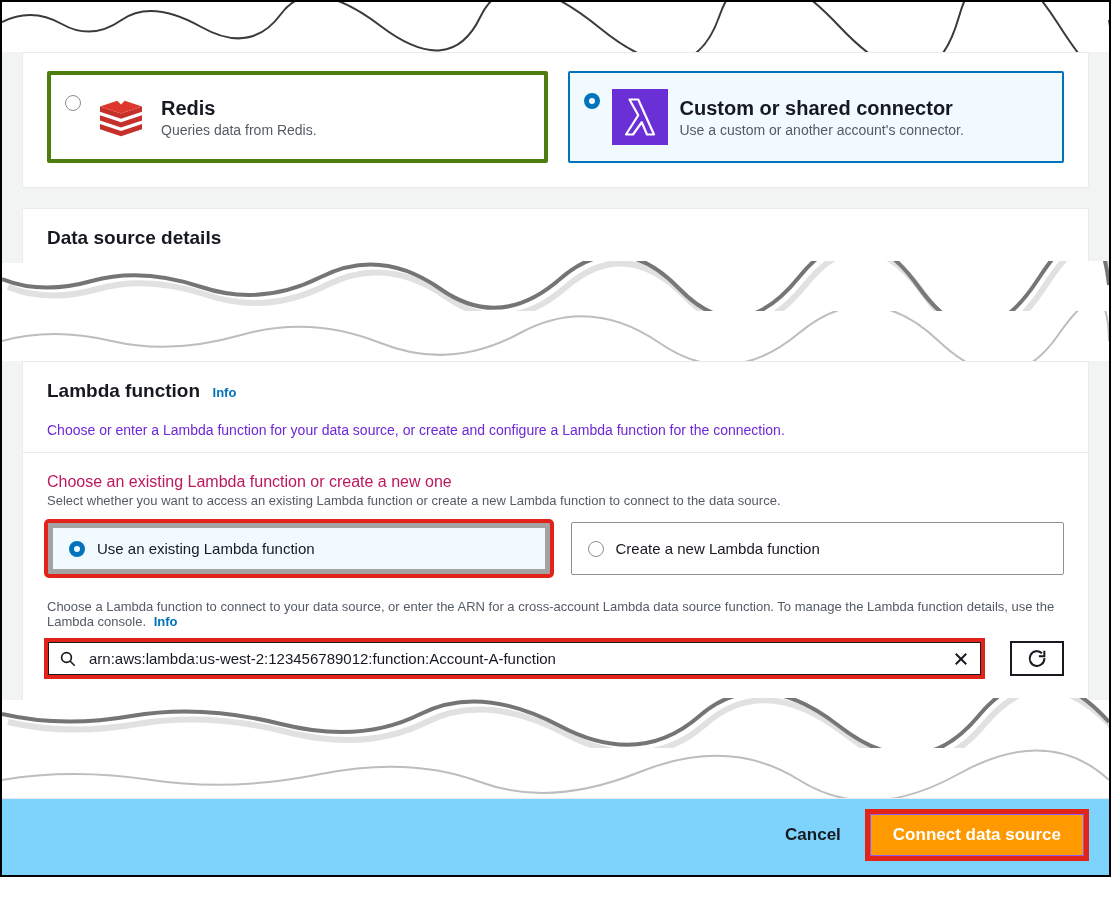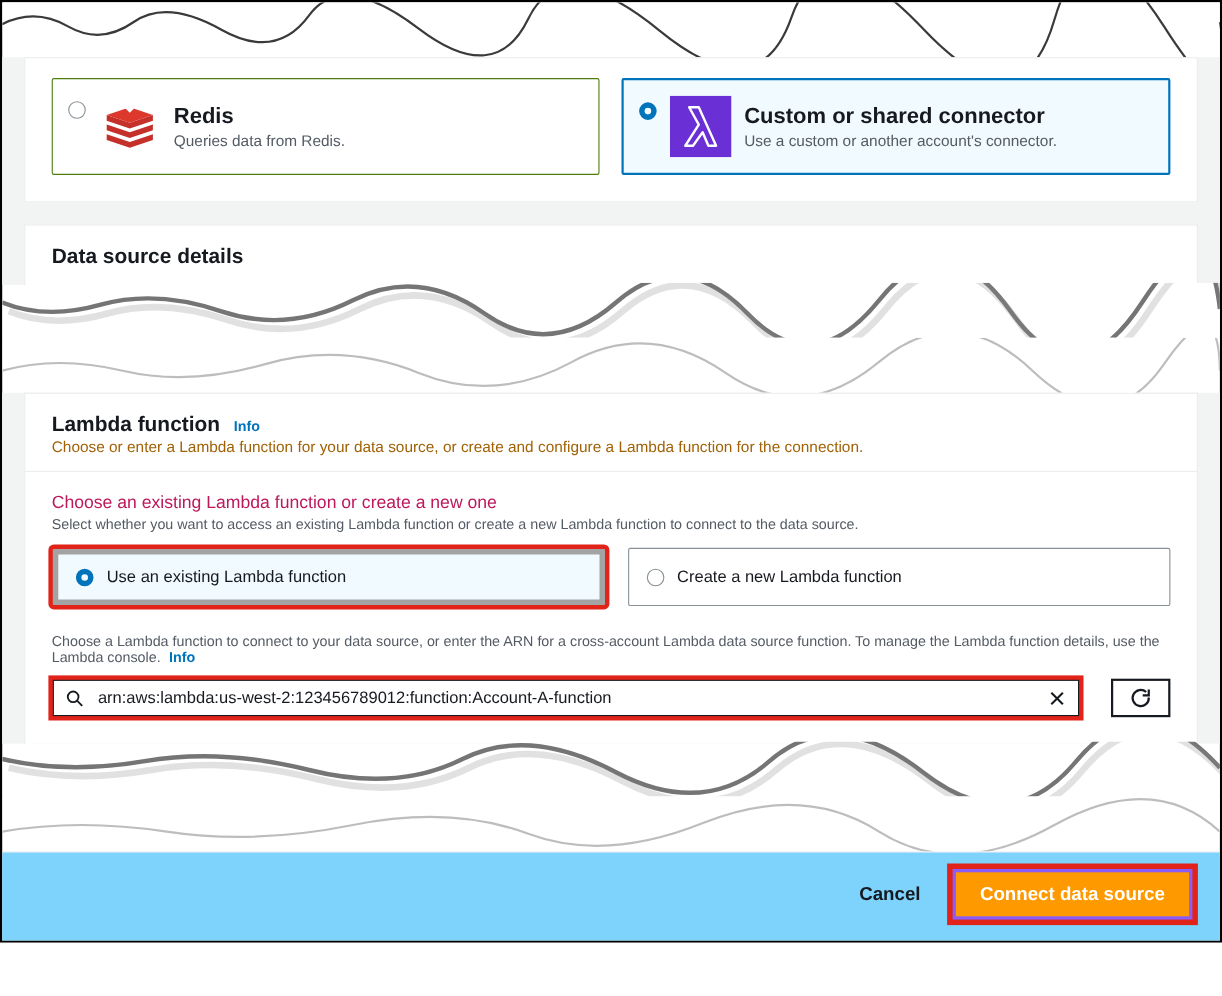--- a/index.html
+++ b/index.html
@@ -23,21 +23,21 @@
   }
 
   
   .options-row {
     display: flex;
     gap: 20px;
     padding: 0 24px 24px 24px;
   }
   .tile {
     flex: 1;
-    border: 1px solid #4d7c0f;
+    border: 4px solid #4d7c0f;
     border-radius: 2px;
     padding: 14px 16px 14px 14px;
     display: flex;
     align-items: center;
     gap: 12px;
     background: #fff;
   }
   .tile.selected {
     border: 2px solid #0073bb;
     background: #f1faff;
@@ -77,22 +77,22 @@
   .section-header {
     padding: 18px 24px 14px 24px;
   }
   .section-header h2 {
     margin: 0;
     font-size: 19px;
     font-weight: 700;
   }
   .section-header .sub {
     font-size: 14px;
-    color: #a16207;
-    margin-top: 0;
+    color: #6d28d9;
+    margin-top: 20px;
   }
   .info-link {
     color: #0073bb;
     font-size: 13px;
     font-weight: 700;
     margin-left: 8px;
     cursor: pointer;
   }
 
   
@@ -202,21 +202,21 @@
     background: none;
     border: none;
     cursor: pointer;
     padding: 10px 4px;
   }
   .btn-primary {
     font-size: 17px;
     font-weight: 700;
     color: #fff;
     background: #ff9900;
-    border: 4px solid #8b5cf6;
+    border: 2px solid #8b5cf6;
     padding: 10px 22px;
     cursor: pointer;
   }
   .btn-primary.highlight-red {
     box-shadow: 0 0 0 4px #e2231a;
   }
 
   .spacer-top { height: 18px; }
 </style>
 </head>

